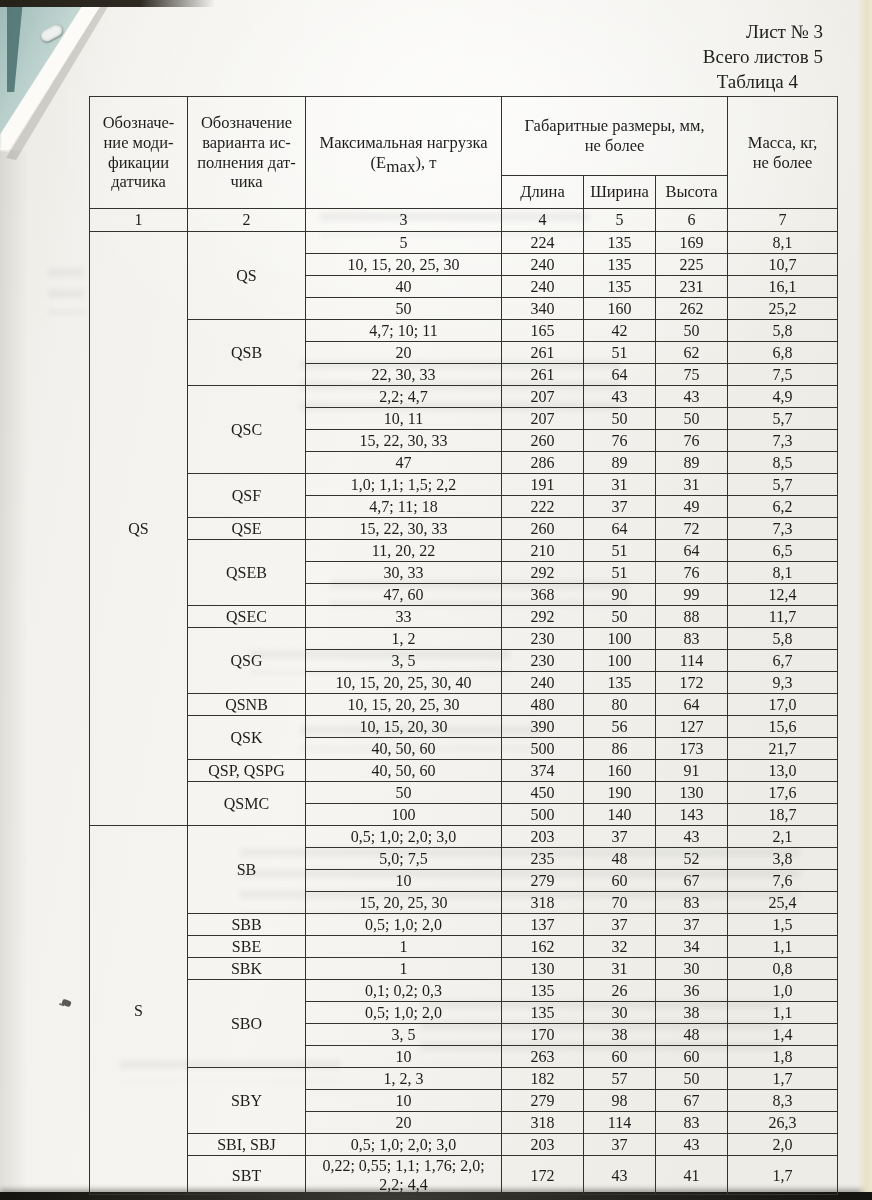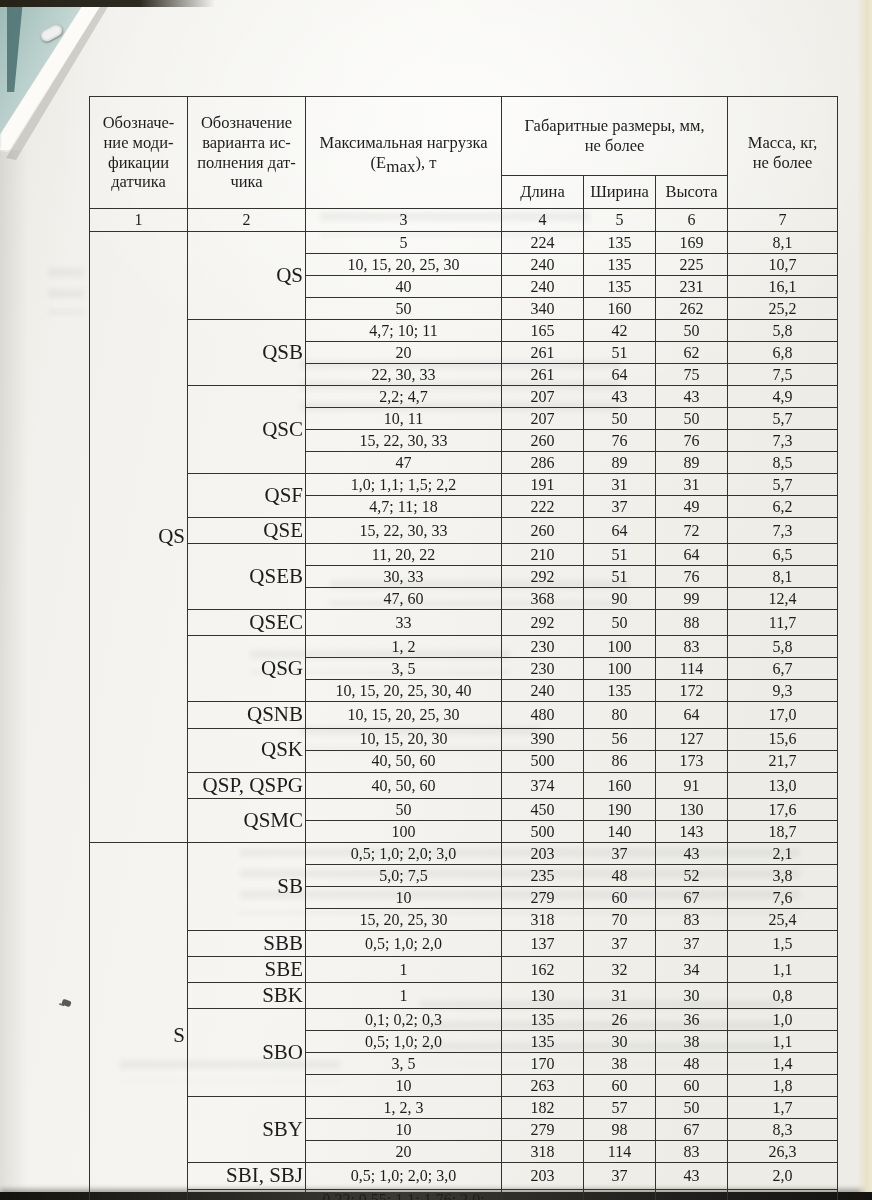--- a/index.html
+++ b/index.html
@@ -50,21 +50,21 @@
     border-collapse:collapse; table-layout:fixed; }
   .doc-table th, .doc-table td {
     border:1.5px solid #34322d; padding:0 2px; text-align:center; vertical-align:middle;
     font-weight:normal; font-size:16px; line-height:1.2; white-space:pre-line; color:#1d1d1d; }
   .doc-table thead th.hdr { font-size:16.5px; }
   .doc-table tr.hdr-row1 th { height:78px; }
   .doc-table th.dims-group { height:44px; }
   .doc-table tr.hdr-row2 th { height:32px; }
   .doc-table tr.hdr-num th { height:22px; }
   .doc-table tbody td { height:21px; }
-  .doc-table td.mod-cell, .doc-table td.var-cell { font-size:21px;text-align:right; }
+  .doc-table td.mod-cell, .doc-table td.var-cell { font-size:16px; }
   sub { font-size:17px; line-height:0; }
 </style>
 </head>
 <body>
 
 <div class="page">
 
   <div class="corner-bg"></div>
   <div class="corner-band"></div>
   <div class="corner-fold-shadow"></div>
@@ -79,20 +79,25 @@
   <div class="ghost" style="left:320px; top:212px; width:270px; height:24px;"></div>
   <div class="ghost" style="left:48px;  top:268px; width:36px;  height:46px;"></div>
   <div class="ghost" style="left:300px; top:360px; width:320px; height:52px;"></div>
   <div class="ghost" style="left:330px; top:580px; width:300px; height:26px;"></div>
   <div class="ghost" style="left:250px; top:650px; width:260px; height:24px;"></div>
   <div class="ghost" style="left:300px; top:726px; width:240px; height:24px;"></div>
   <div class="ghost" style="left:240px; top:848px; width:560px; height:66px;"></div>
   <div class="ghost" style="left:420px; top:1000px; width:360px; height:64px;"></div>
   <div class="ghost" style="left:120px; top:1060px; width:220px; height:22px;"></div>
 
+  <div class="sheet-info">
+    <div>Лист № 3</div>
+    <div>Всего листов 5</div>
+    <div class="caption">Таблица 4</div>
+  </div>
 
   <table class="doc-table">
     <colgroup>
       <col style="width:98px">
         <col style="width:118px">
         <col style="width:196px">
       <col style="width:82px">
         <col style="width:72px">
         <col style="width:72px">
         <col style="width:110px">

